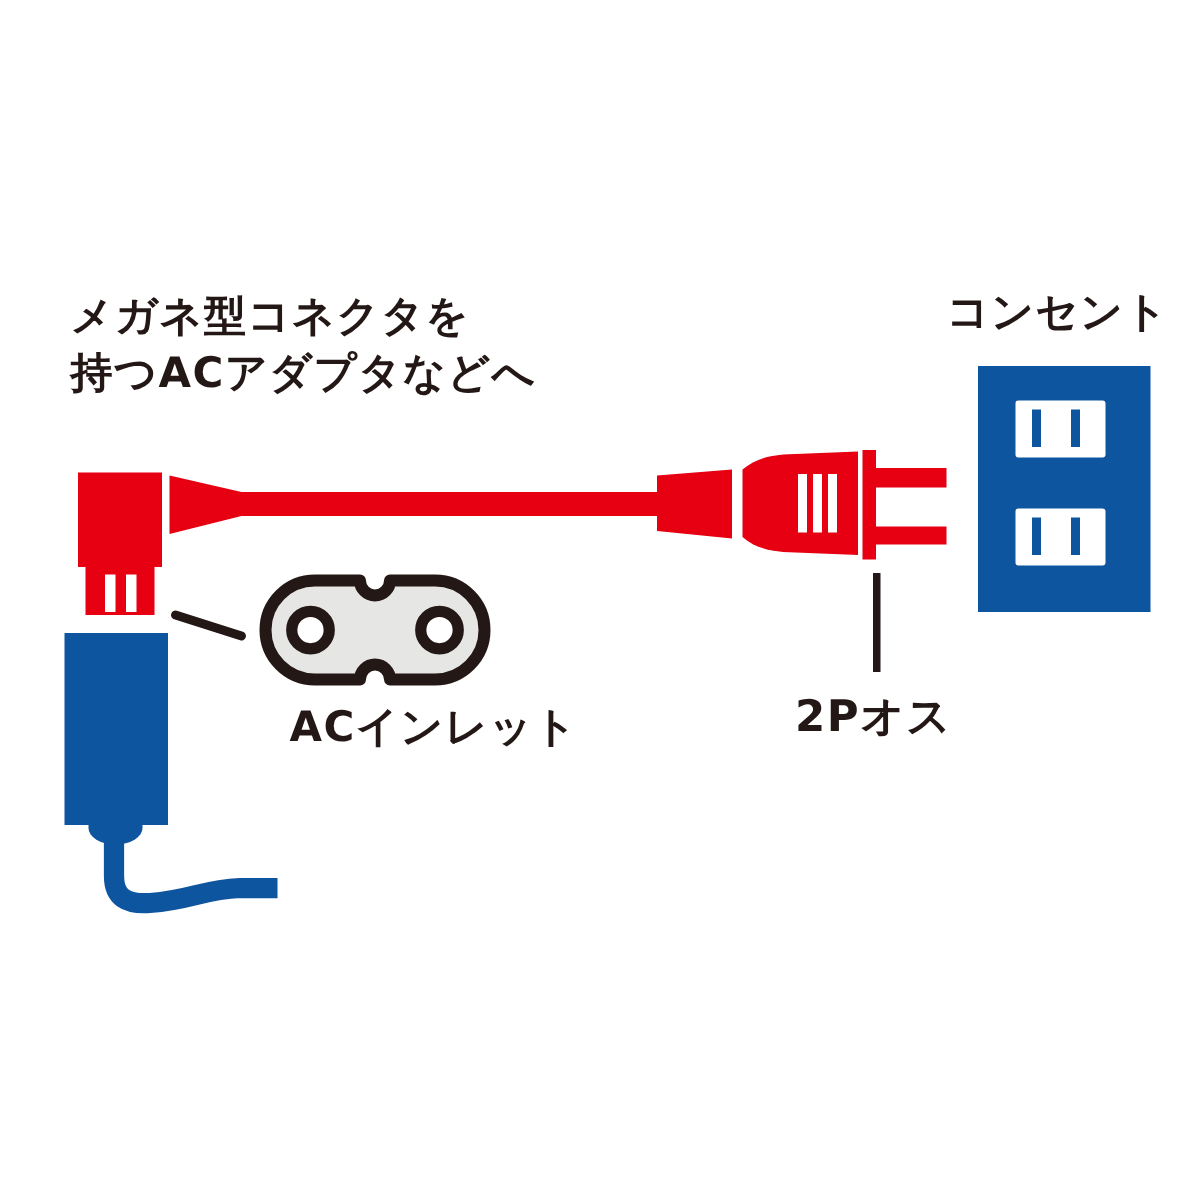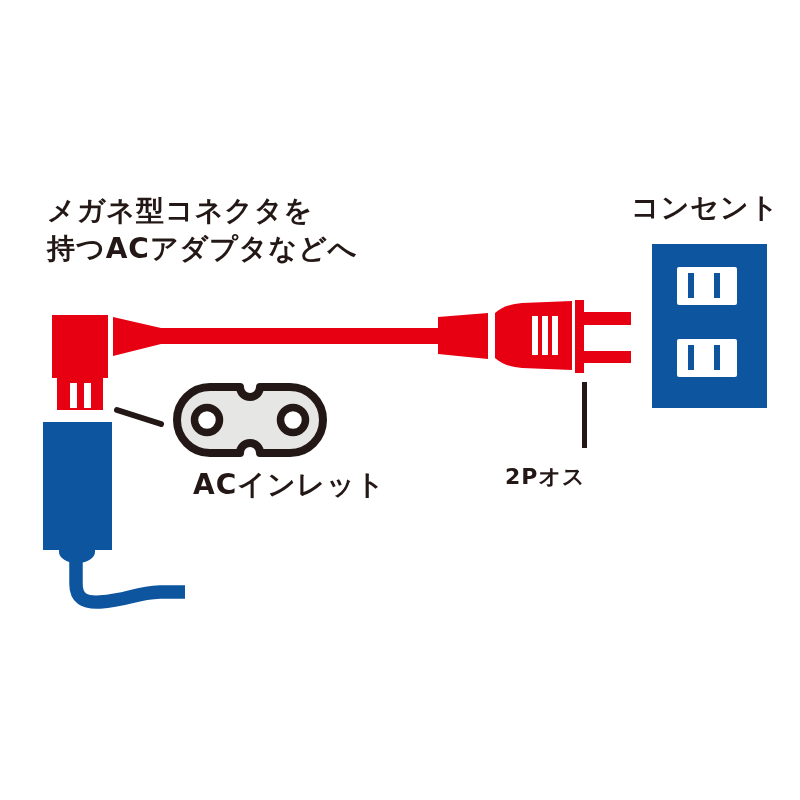--- a/index.html
+++ b/index.html
@@ -16,21 +16,21 @@
     overflow:hidden;
   }
   .diagram-svg{position:absolute;left:0;top:0;}
   .label{
     position:absolute;color:var(--ink-dark);font-weight:bold;
     font-size:28px;letter-spacing:1px;white-space:nowrap;
   }
   .label-adapter-note{left:47px;top:192px;line-height:38px;}
   .label-outlet{left:631px;top:191px;line-height:34px;text-align:right;}
   .label-inlet{left:149px;top:467px;line-height:36px;margin-left:44px;}
-  .label-2p{left:505px;top:459px;line-height:36px;font-size:22px;}
+  .label-2p{left:530px;top:459px;line-height:36px;font-size:29px;}
   .fill-red{fill:var(--cable-red);}
   .fill-blue{fill:var(--device-blue);}
   .fill-white{fill:#ffffff;}
   .fill-gray{fill:var(--inlet-gray);}
   .stroke-ink{stroke:var(--ink-dark);}
   .stroke-blue{stroke:var(--device-blue);}
 </style>
 </head>
 <body>
 

